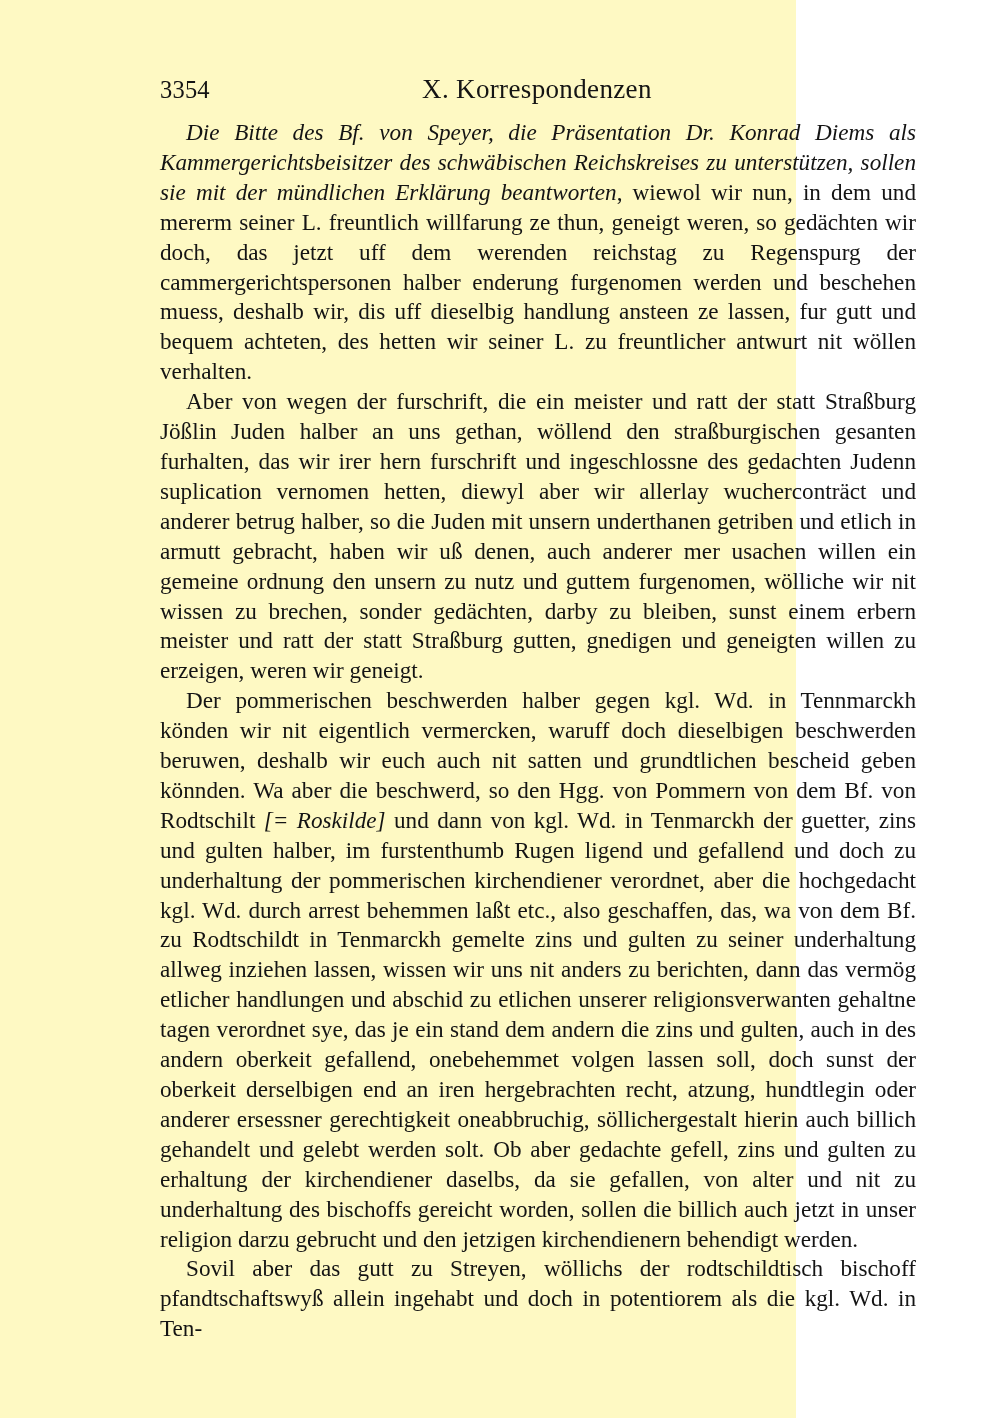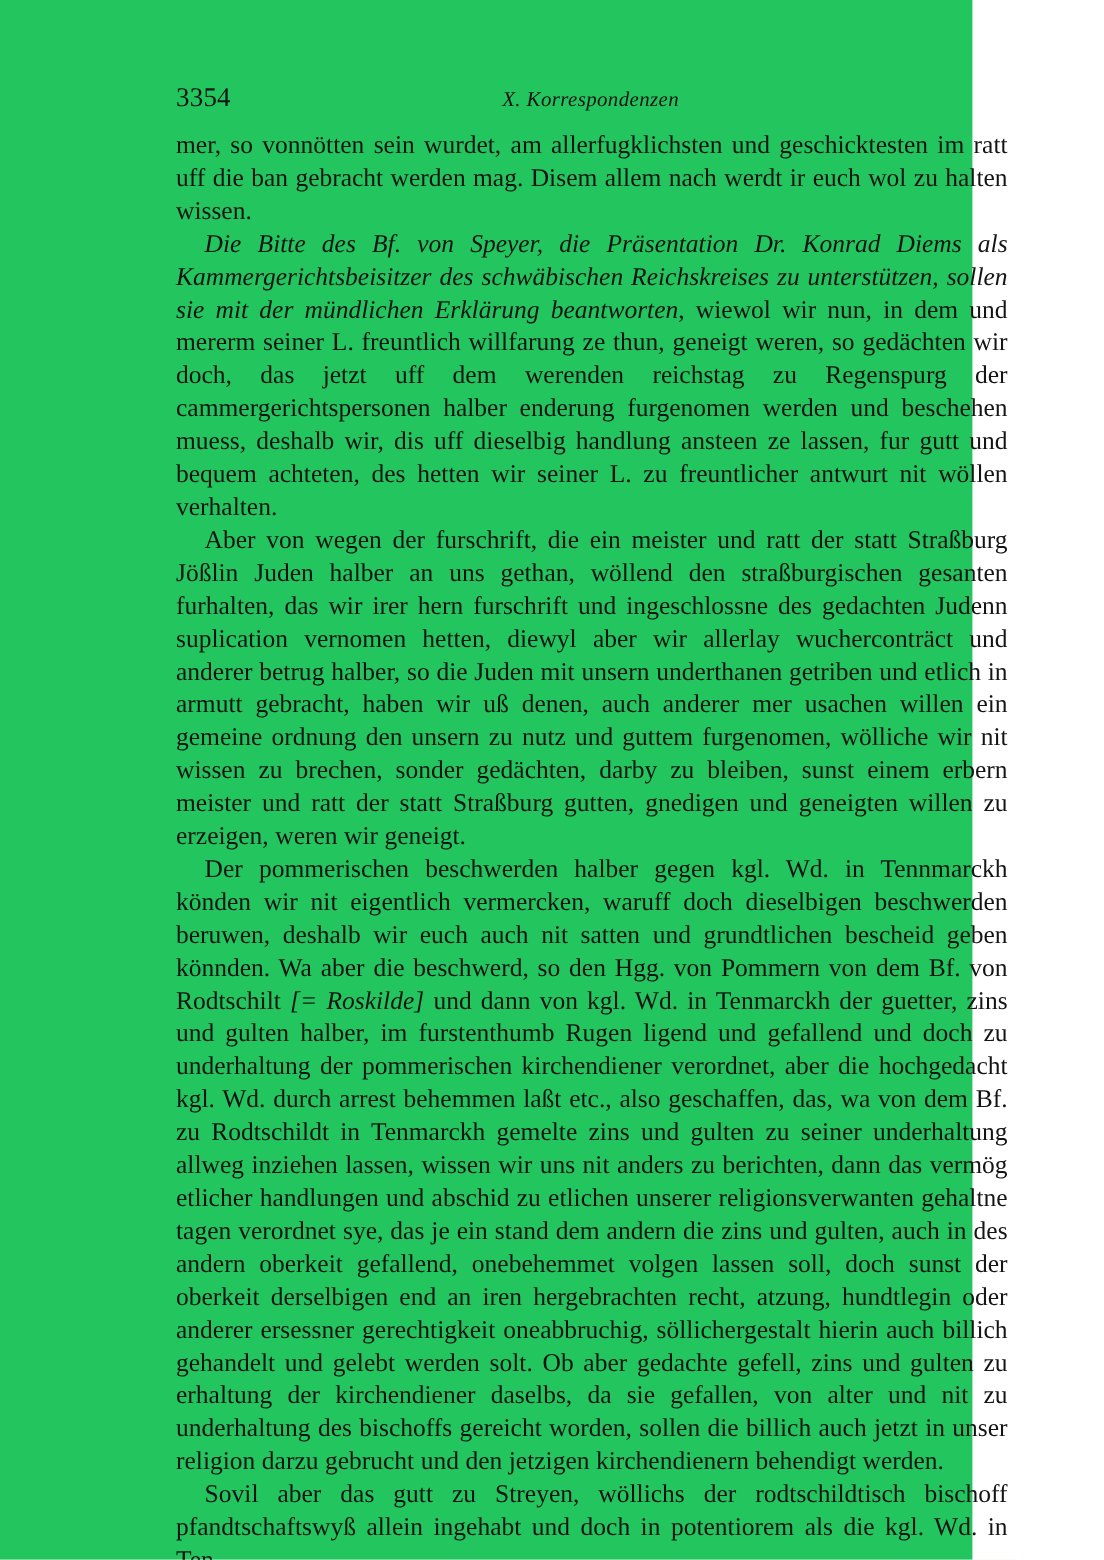--- a/index.html
+++ b/index.html
@@ -10,24 +10,24 @@
   body {
     width: 1004px;
     height: 1418px;
     font-family: "Liberation Serif", "DejaVu Serif", serif;
     color: #141414;
     -webkit-font-smoothing: antialiased;
   }
 
   .page {
     position: relative;
-    width: 884px;
+    width: 796px;
     height: 1418px;
     box-sizing: border-box;
-    background: #22c55e;
+    background: #fef9c3;
   }
 
   
   .running-head {
     position: absolute;
     left: 160px;
     top: 74px;
     width: 756px;
     height: 30px;
     display: flex;
@@ -35,27 +35,26 @@
   }
   .folio {
     font-size: 24.5px;
     line-height: 30px;
     letter-spacing: 0.2px;
     white-space: nowrap;
   }
   .head-title {
     flex: 1 1 auto;
     text-align: center;
-    font-size: 19px;
+    font-size: 27px;
     line-height: 30px;
     letter-spacing: 0.35px;
     white-space: nowrap;
     
     padding-right: 52px;
-    font-style: italic;
   }
 
   
   .textblock {
     position: absolute;
     left: 160px;
     top: 118px;
     width: 756px;
   }
 
@@ -84,21 +83,20 @@
 
 <div class="page">
 
   <div class="running-head">
     <span class="folio">3354</span>
     <span class="head-title">X. Korrespondenzen</span>
   </div>
 
   <div class="textblock">
 
-    <p class="para noindent">mer, so vonnötten sein wurdet, am allerfugklichsten und geschicktesten im ratt uff die ban gebracht werden mag. Disem allem nach werdt ir euch wol zu halten wissen.</p>
 
     <p class="para indent"><span class="ital">Die Bitte des Bf. von Speyer, die Präsentation Dr. Konrad Diems als Kammergerichtsbeisitzer des schwäbischen Reichskreises zu unterstützen, sollen sie mit der mündlichen Erklärung beantworten</span><span>, wiewol wir nun, in dem und mererm seiner L. freuntlich willfarung ze thun, geneigt weren, so gedächten wir doch, das jetzt uff dem werenden reichstag zu Regenspurg der cammergerichtspersonen halber enderung furgenomen werden und beschehen muess, deshalb wir, dis uff dieselbig handlung ansteen ze lassen, fur gutt und bequem achteten, des hetten wir seiner L. zu freuntlicher antwurt nit wöllen verhalten.</span></p>
 
     <p class="para indent">Aber von wegen der furschrift, die ein meister und ratt der statt Straßburg Jößlin Juden halber an uns gethan, wöllend den straßburgischen gesanten furhalten, das wir irer hern furschrift und ingeschlossne des gedachten Judenn suplication vernomen hetten, diewyl aber wir allerlay wucherconträct und anderer betrug halber, so die Juden mit unsern underthanen getriben und etlich in armutt gebracht, haben wir uß denen, auch anderer mer usachen willen ein gemeine ordnung den unsern zu nutz und guttem furgenomen, wölliche wir nit wissen zu brechen, sonder gedächten, darby zu bleiben, sunst einem erbern meister und ratt der statt Straßburg gutten, gnedigen und geneigten willen zu erzeigen, weren wir geneigt.</p>
 
     <p class="para indent"><span>Der pommerischen beschwerden halber gegen kgl. Wd. in Tennmarckh könden wir nit eigentlich vermercken, waruff doch dieselbigen beschwerden beruwen, deshalb wir euch auch nit satten und grundtlichen bescheid geben könnden. Wa aber die beschwerd, so den Hgg. von Pommern von dem Bf. von Rodtschilt </span><span class="ital">[= Roskilde]</span><span> und dann von kgl. Wd. in Tenmarckh der guetter, zins und gulten halber, im furstenthumb Rugen ligend und gefallend und doch zu underhaltung der pommerischen kirchendiener verordnet, aber die hochgedacht kgl. Wd. durch arrest behemmen laßt etc., also geschaffen, das, wa von dem Bf. zu Rodtschildt in Tenmarckh gemelte zins und gulten zu seiner underhaltung allweg inziehen lassen, wissen wir uns nit anders zu berichten, dann das vermög etlicher handlungen und abschid zu etlichen unserer religionsverwanten gehaltne tagen verordnet sye, das je ein stand dem andern die zins und gulten, auch in des andern oberkeit gefallend, onebehemmet volgen lassen soll, doch sunst der oberkeit derselbigen end an iren hergebrachten recht, atzung, hundtlegin oder anderer ersessner gerechtigkeit oneabbruchig, söllichergestalt hierin auch billich gehandelt und gelebt werden solt. Ob aber gedachte gefell, zins und gulten zu erhaltung der kirchendiener daselbs, da sie gefallen, von alter und nit zu underhaltung des bischoffs gereicht worden, sollen die billich auch jetzt in unser religion darzu gebrucht und den jetzigen kirchendienern behendigt werden.</span></p>
 
     <p class="para indent">Sovil aber das gutt zu Streyen, wöllichs der rodtschildtisch bischoff pfandtschaftswyß allein ingehabt und doch in potentiorem als die kgl. Wd. in Ten-</p>
 
   </div>

